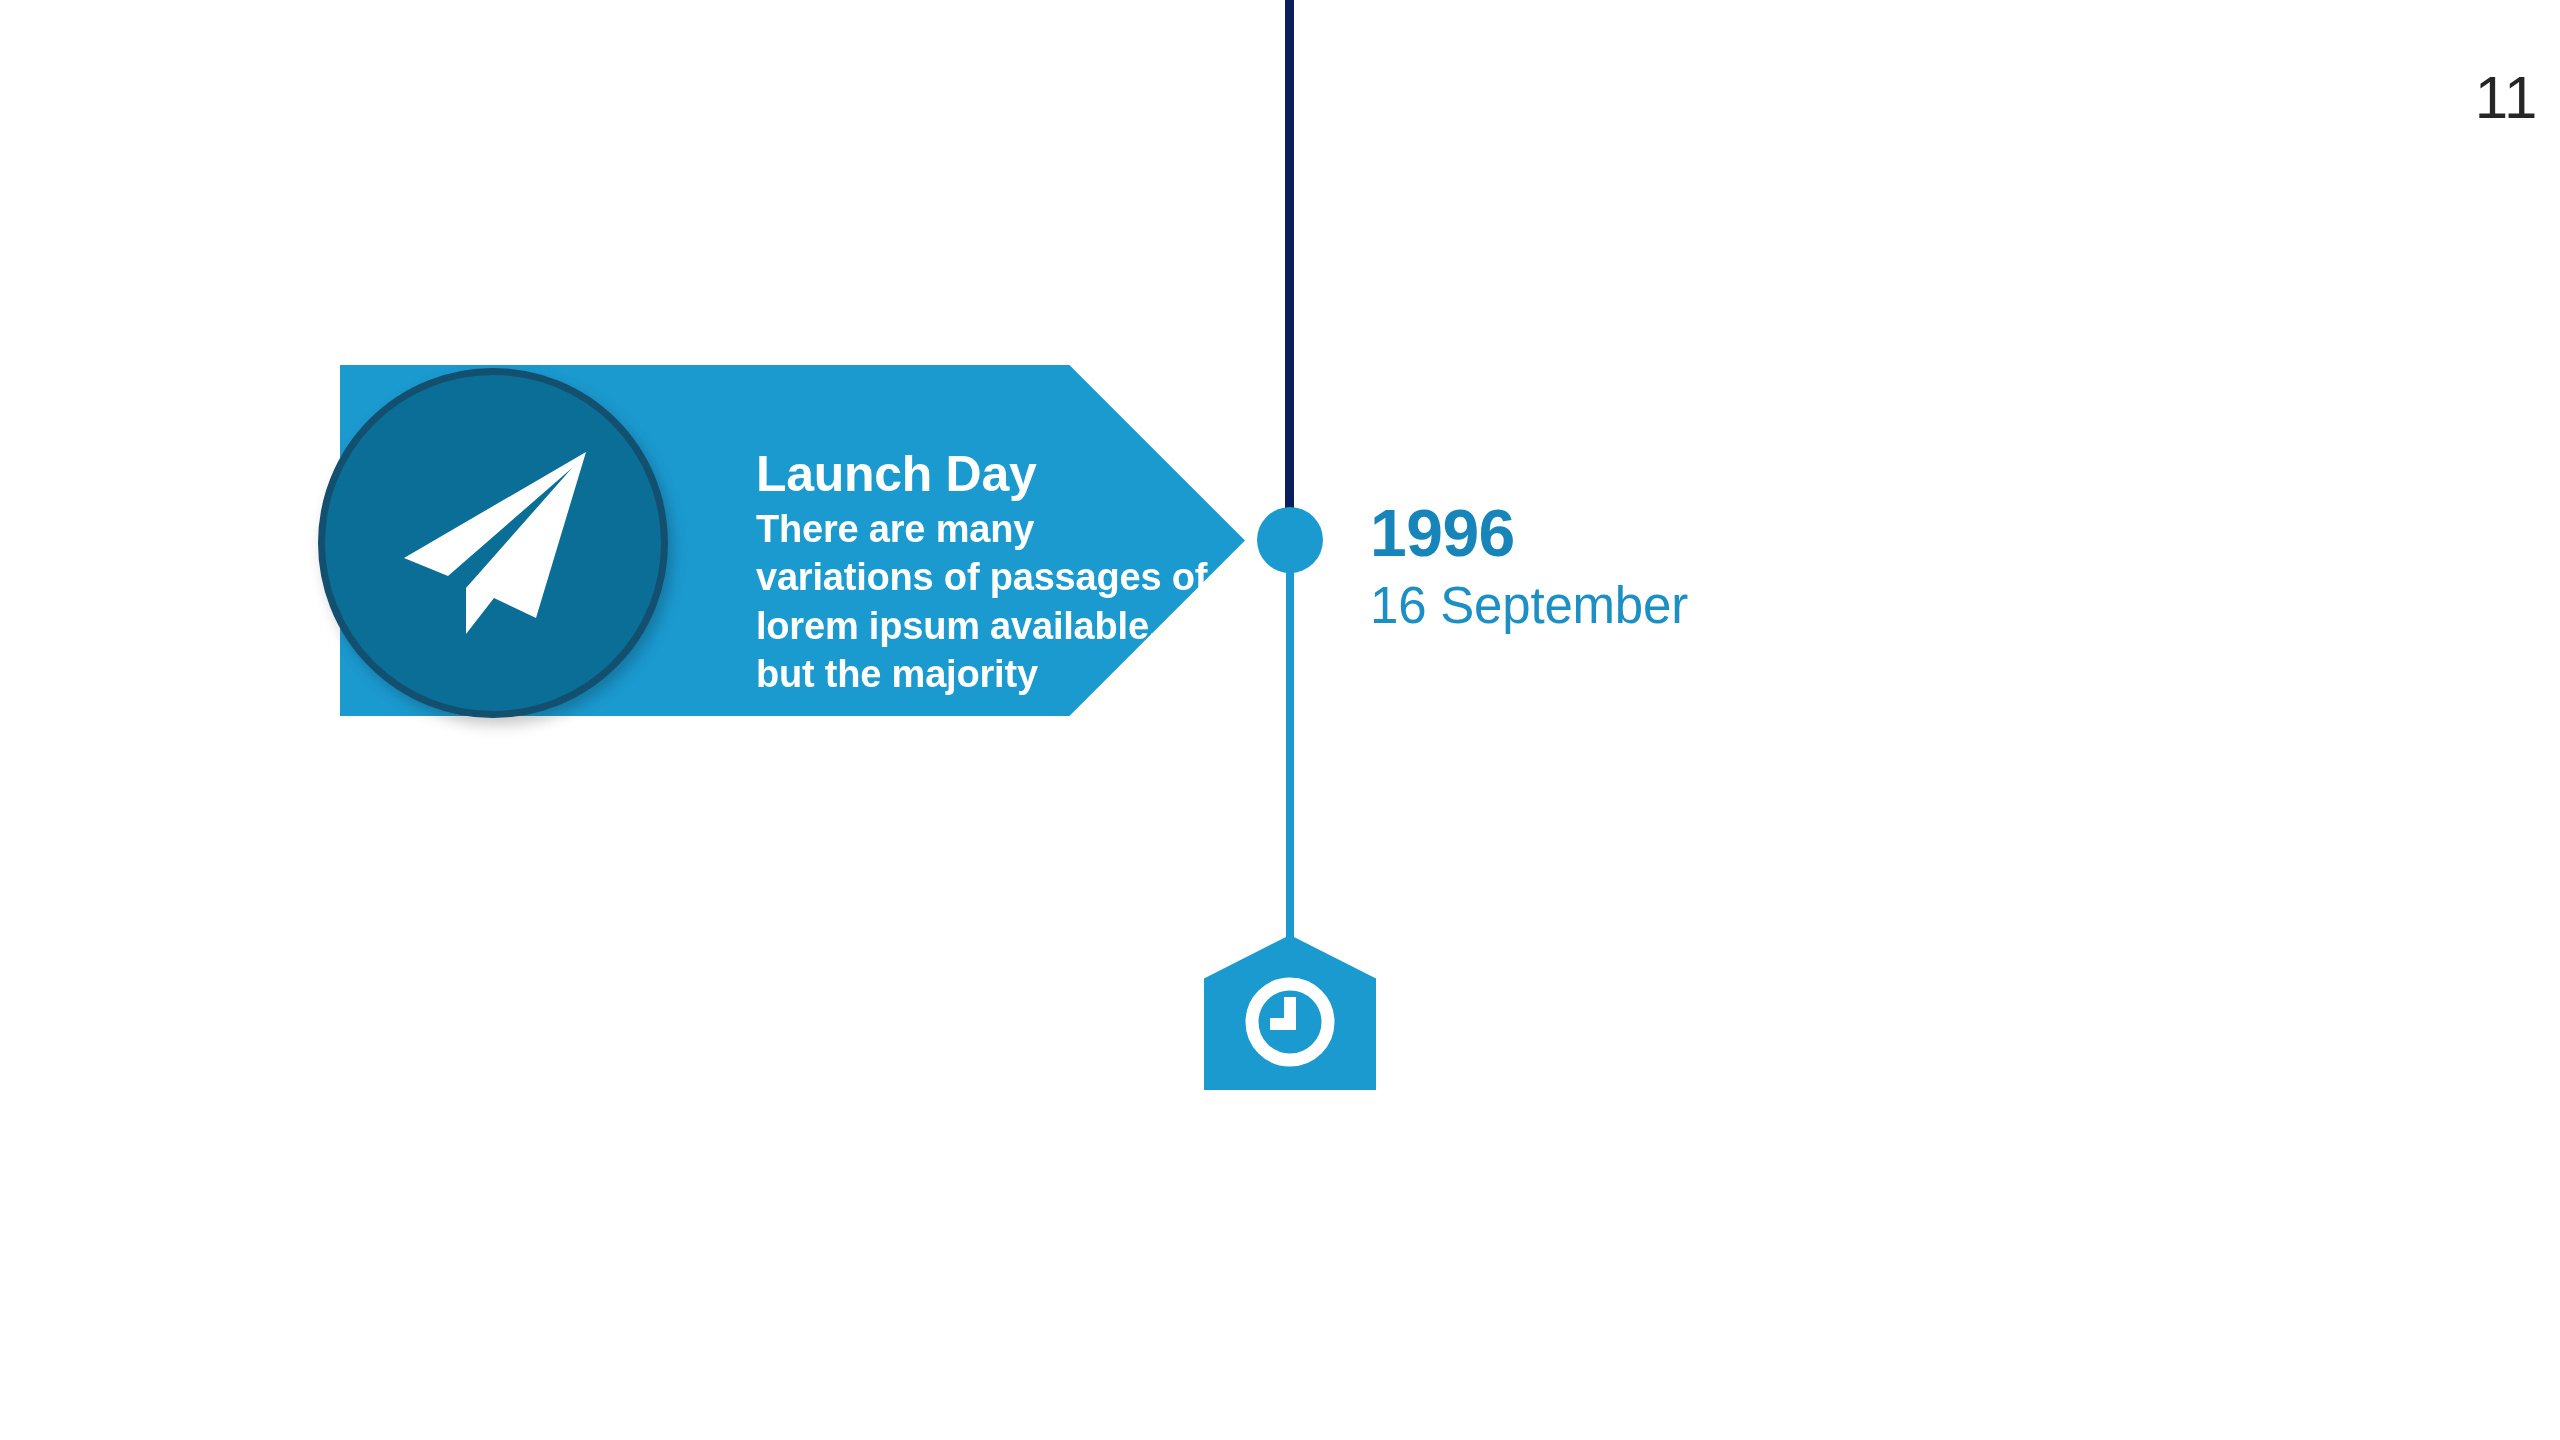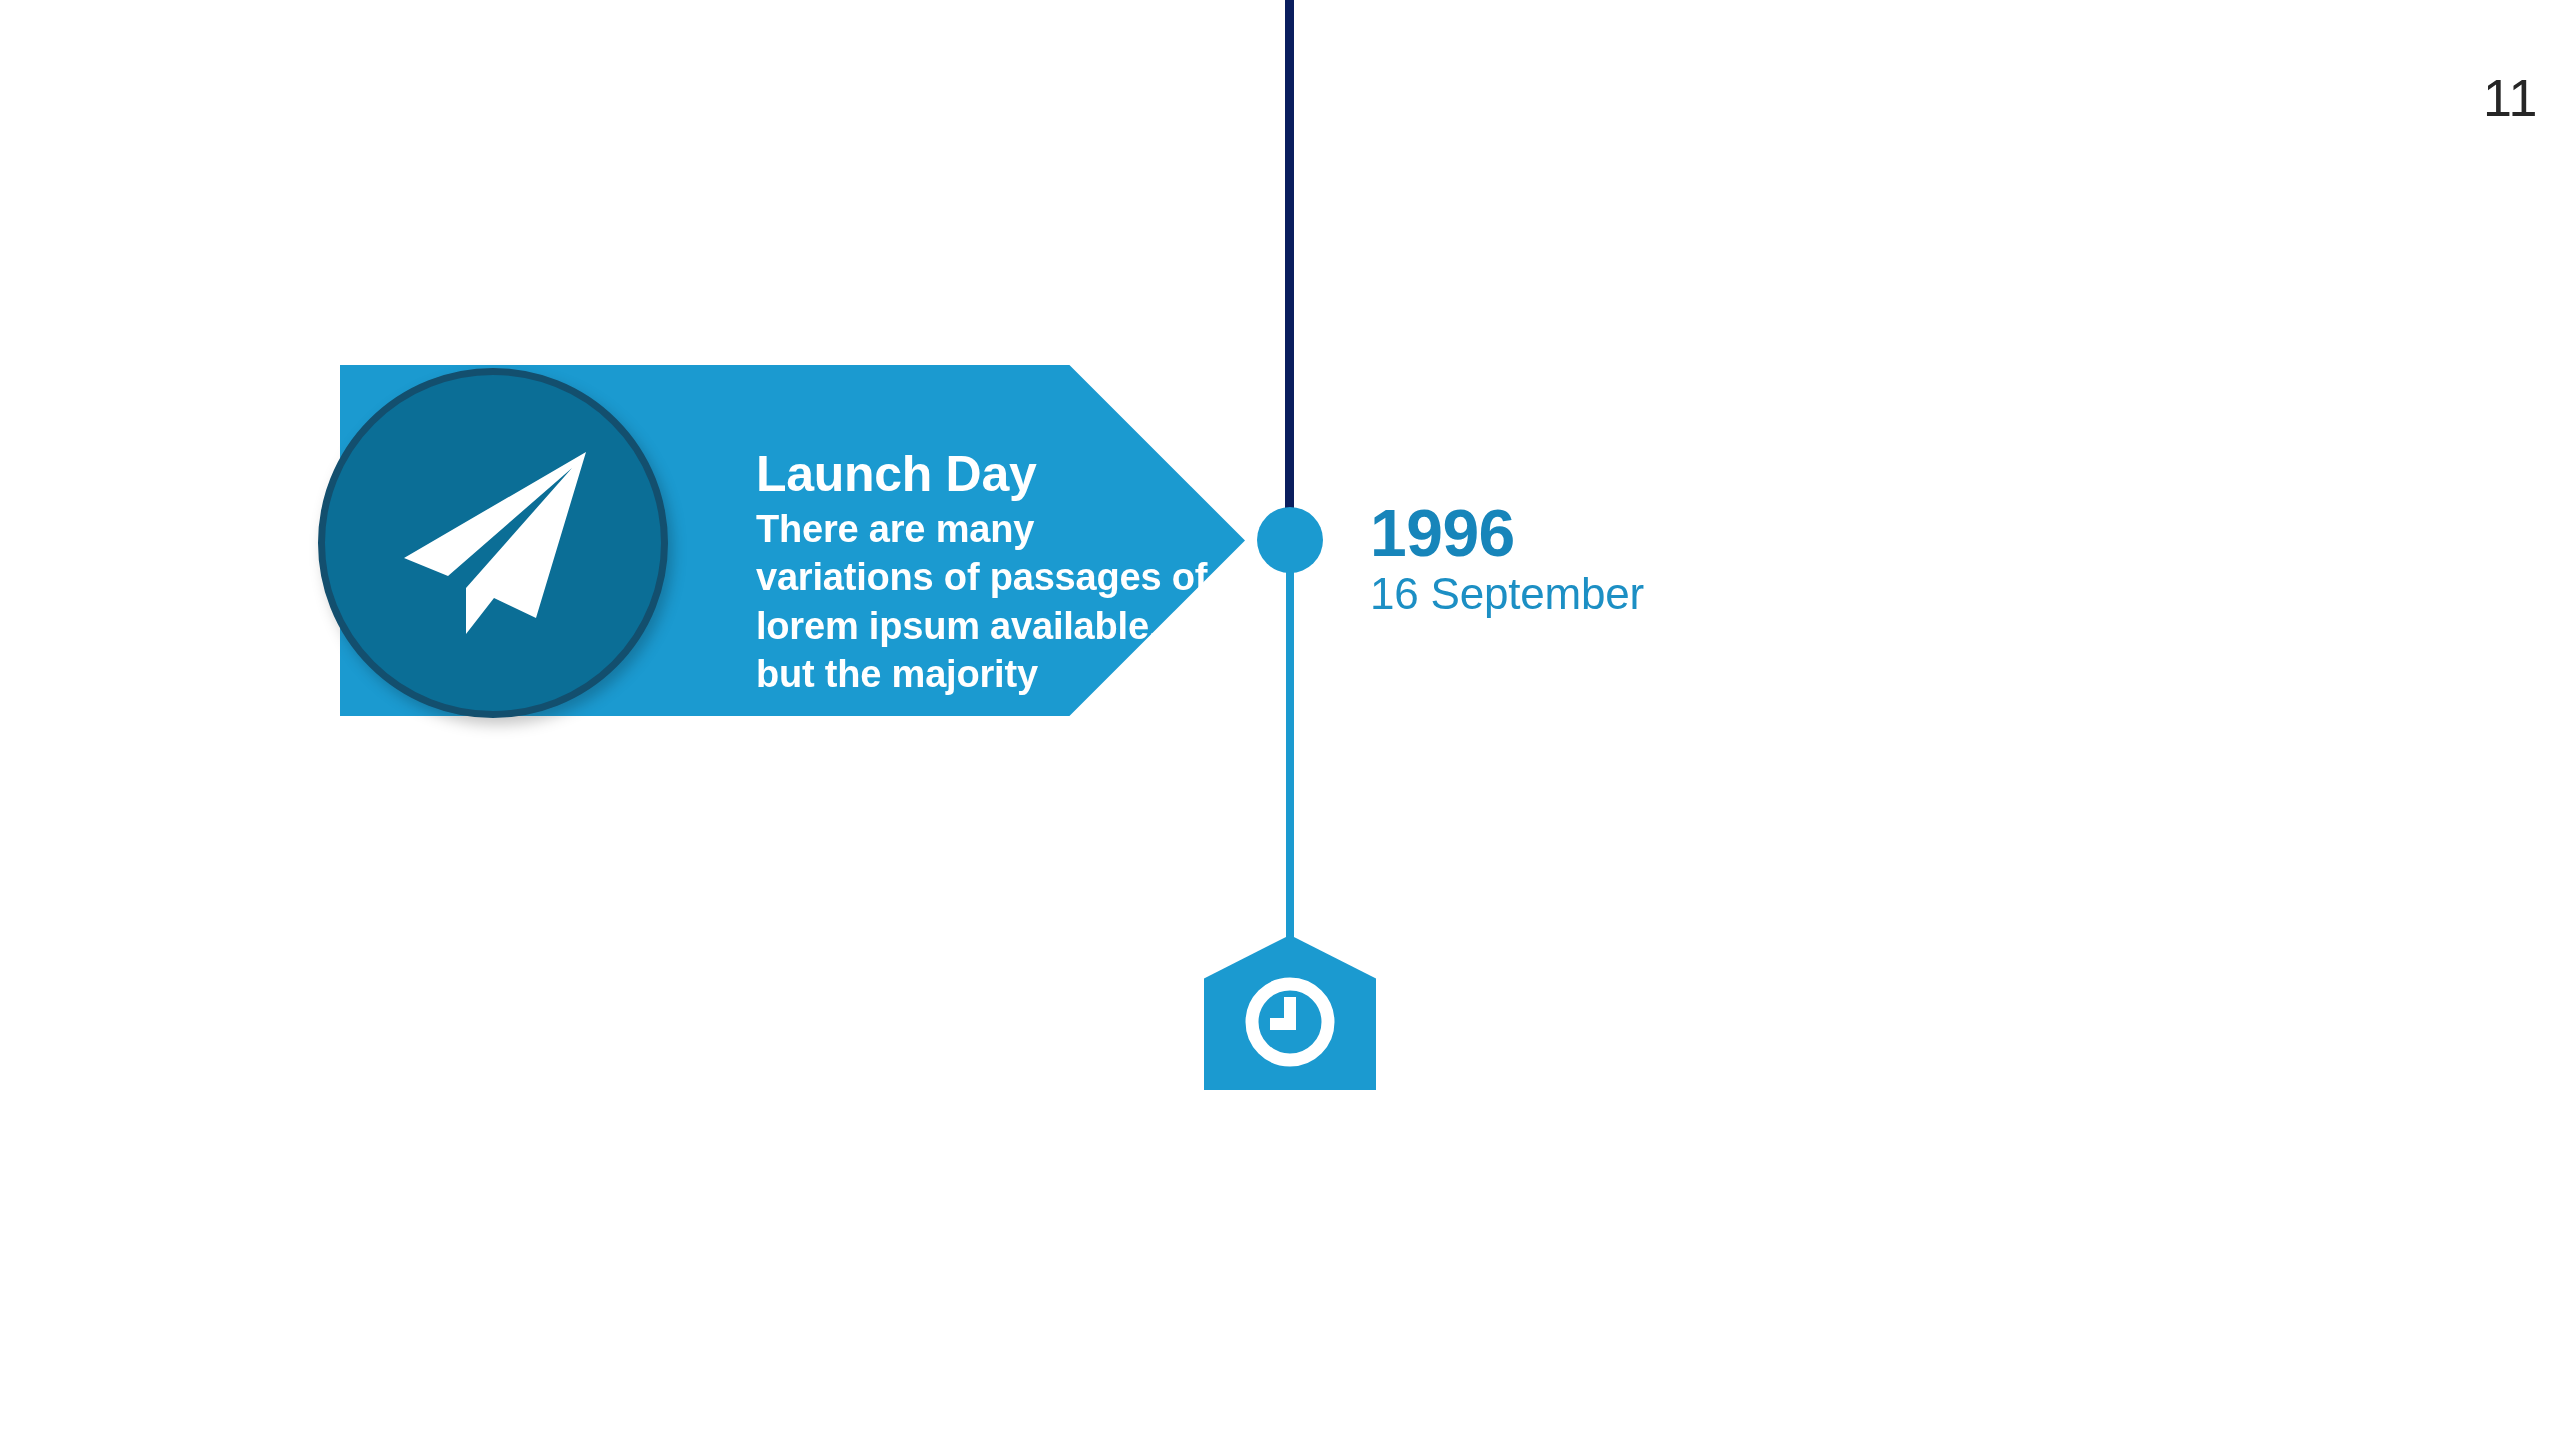--- a/index.html
+++ b/index.html
@@ -9,21 +9,21 @@
     position:relative; overflow:hidden;
     font-family:"Liberation Sans", sans-serif;
     background:#ffffff;
   }
 
   
   #page-number{
     position:absolute;
     right:22px; top:98px;
     transform:translateY(-50%);
-    font-size:52px;
+    font-size:60px;
     font-weight:400;
     color:#262626;
     letter-spacing:0.5px;
     line-height:1;
   }
 
   
   #timeline-axis{
     position:absolute;
     left:1285px; top:0;
@@ -109,25 +109,25 @@
     width:420px;
   }
   #year-label{
     font-size:66px;
     font-weight:700;
     color:#1785BA;
     line-height:1.0;
     letter-spacing:-0.5px;
   }
   #date-label{
-    font-size:44px;
+    font-size:51px;
     font-weight:400;
     color:#1C8FC4;
     line-height:1.1;
-    margin-top:4px;
+    margin-top:12px;
     letter-spacing:-0.2px;
   }
 
   
   #clock-marker{
     position:absolute;
     left:1204px; top:935px;
     width:172px; height:155px;
   }
   #clock-marker-shape{

